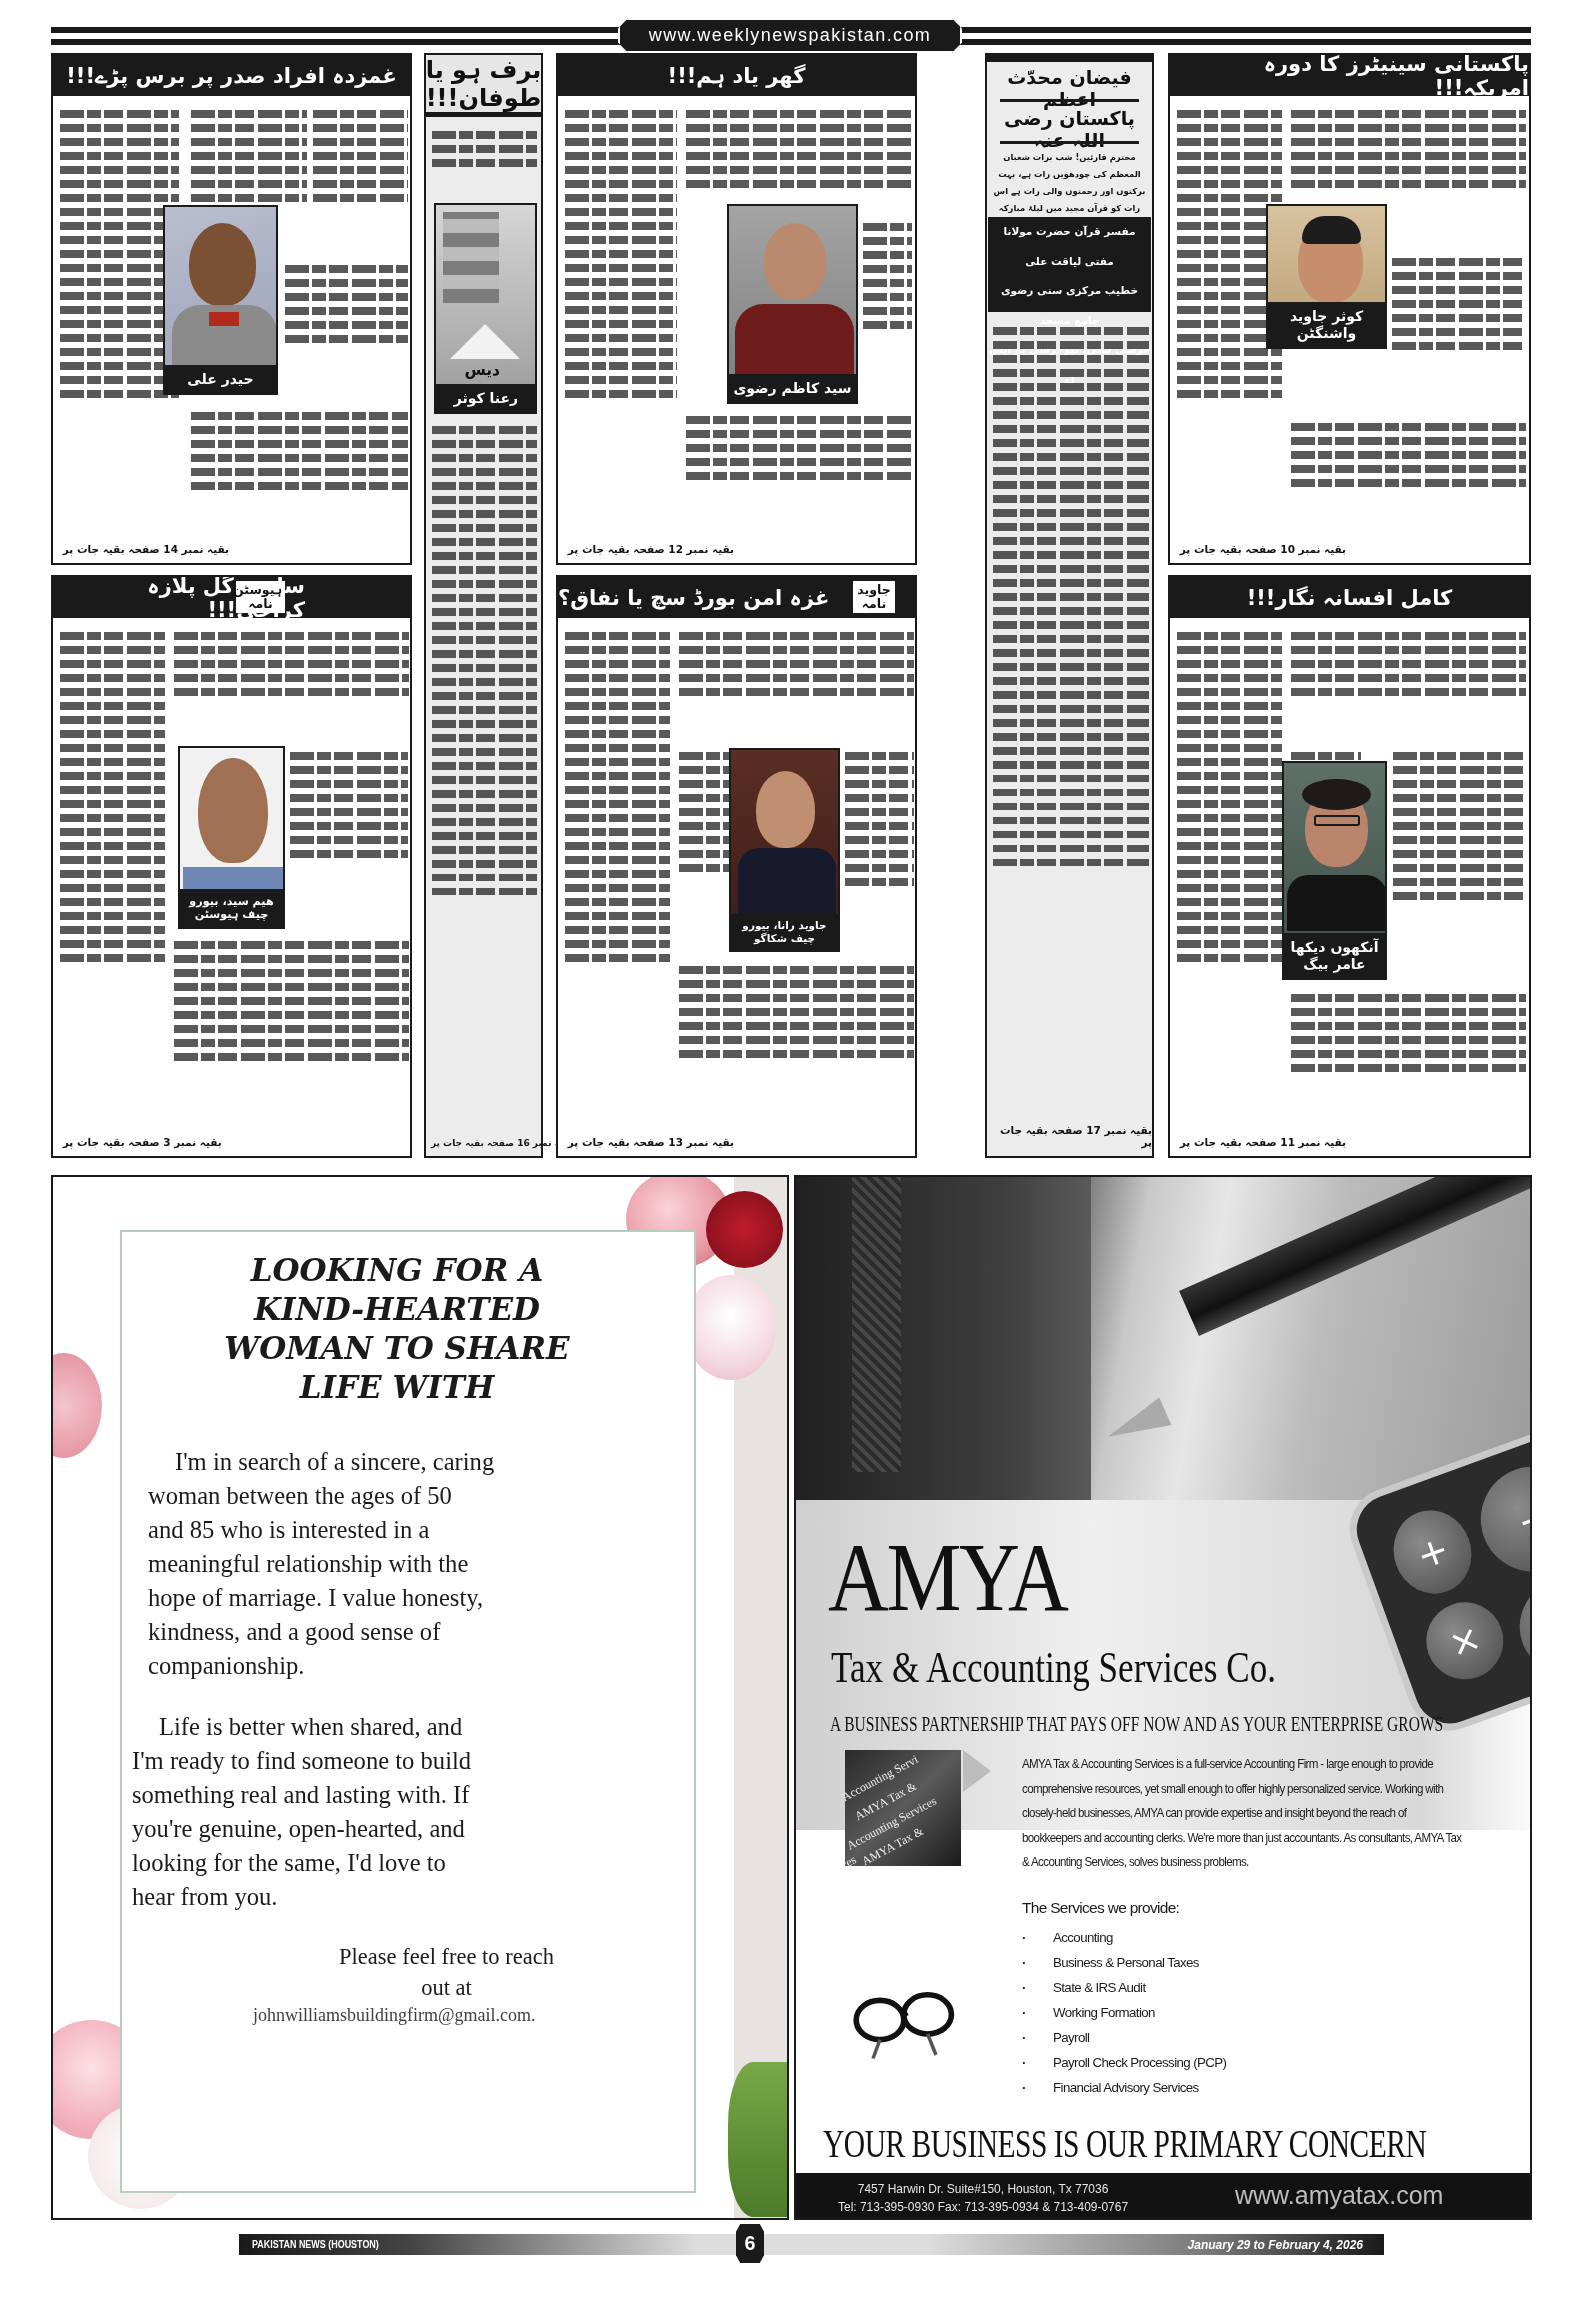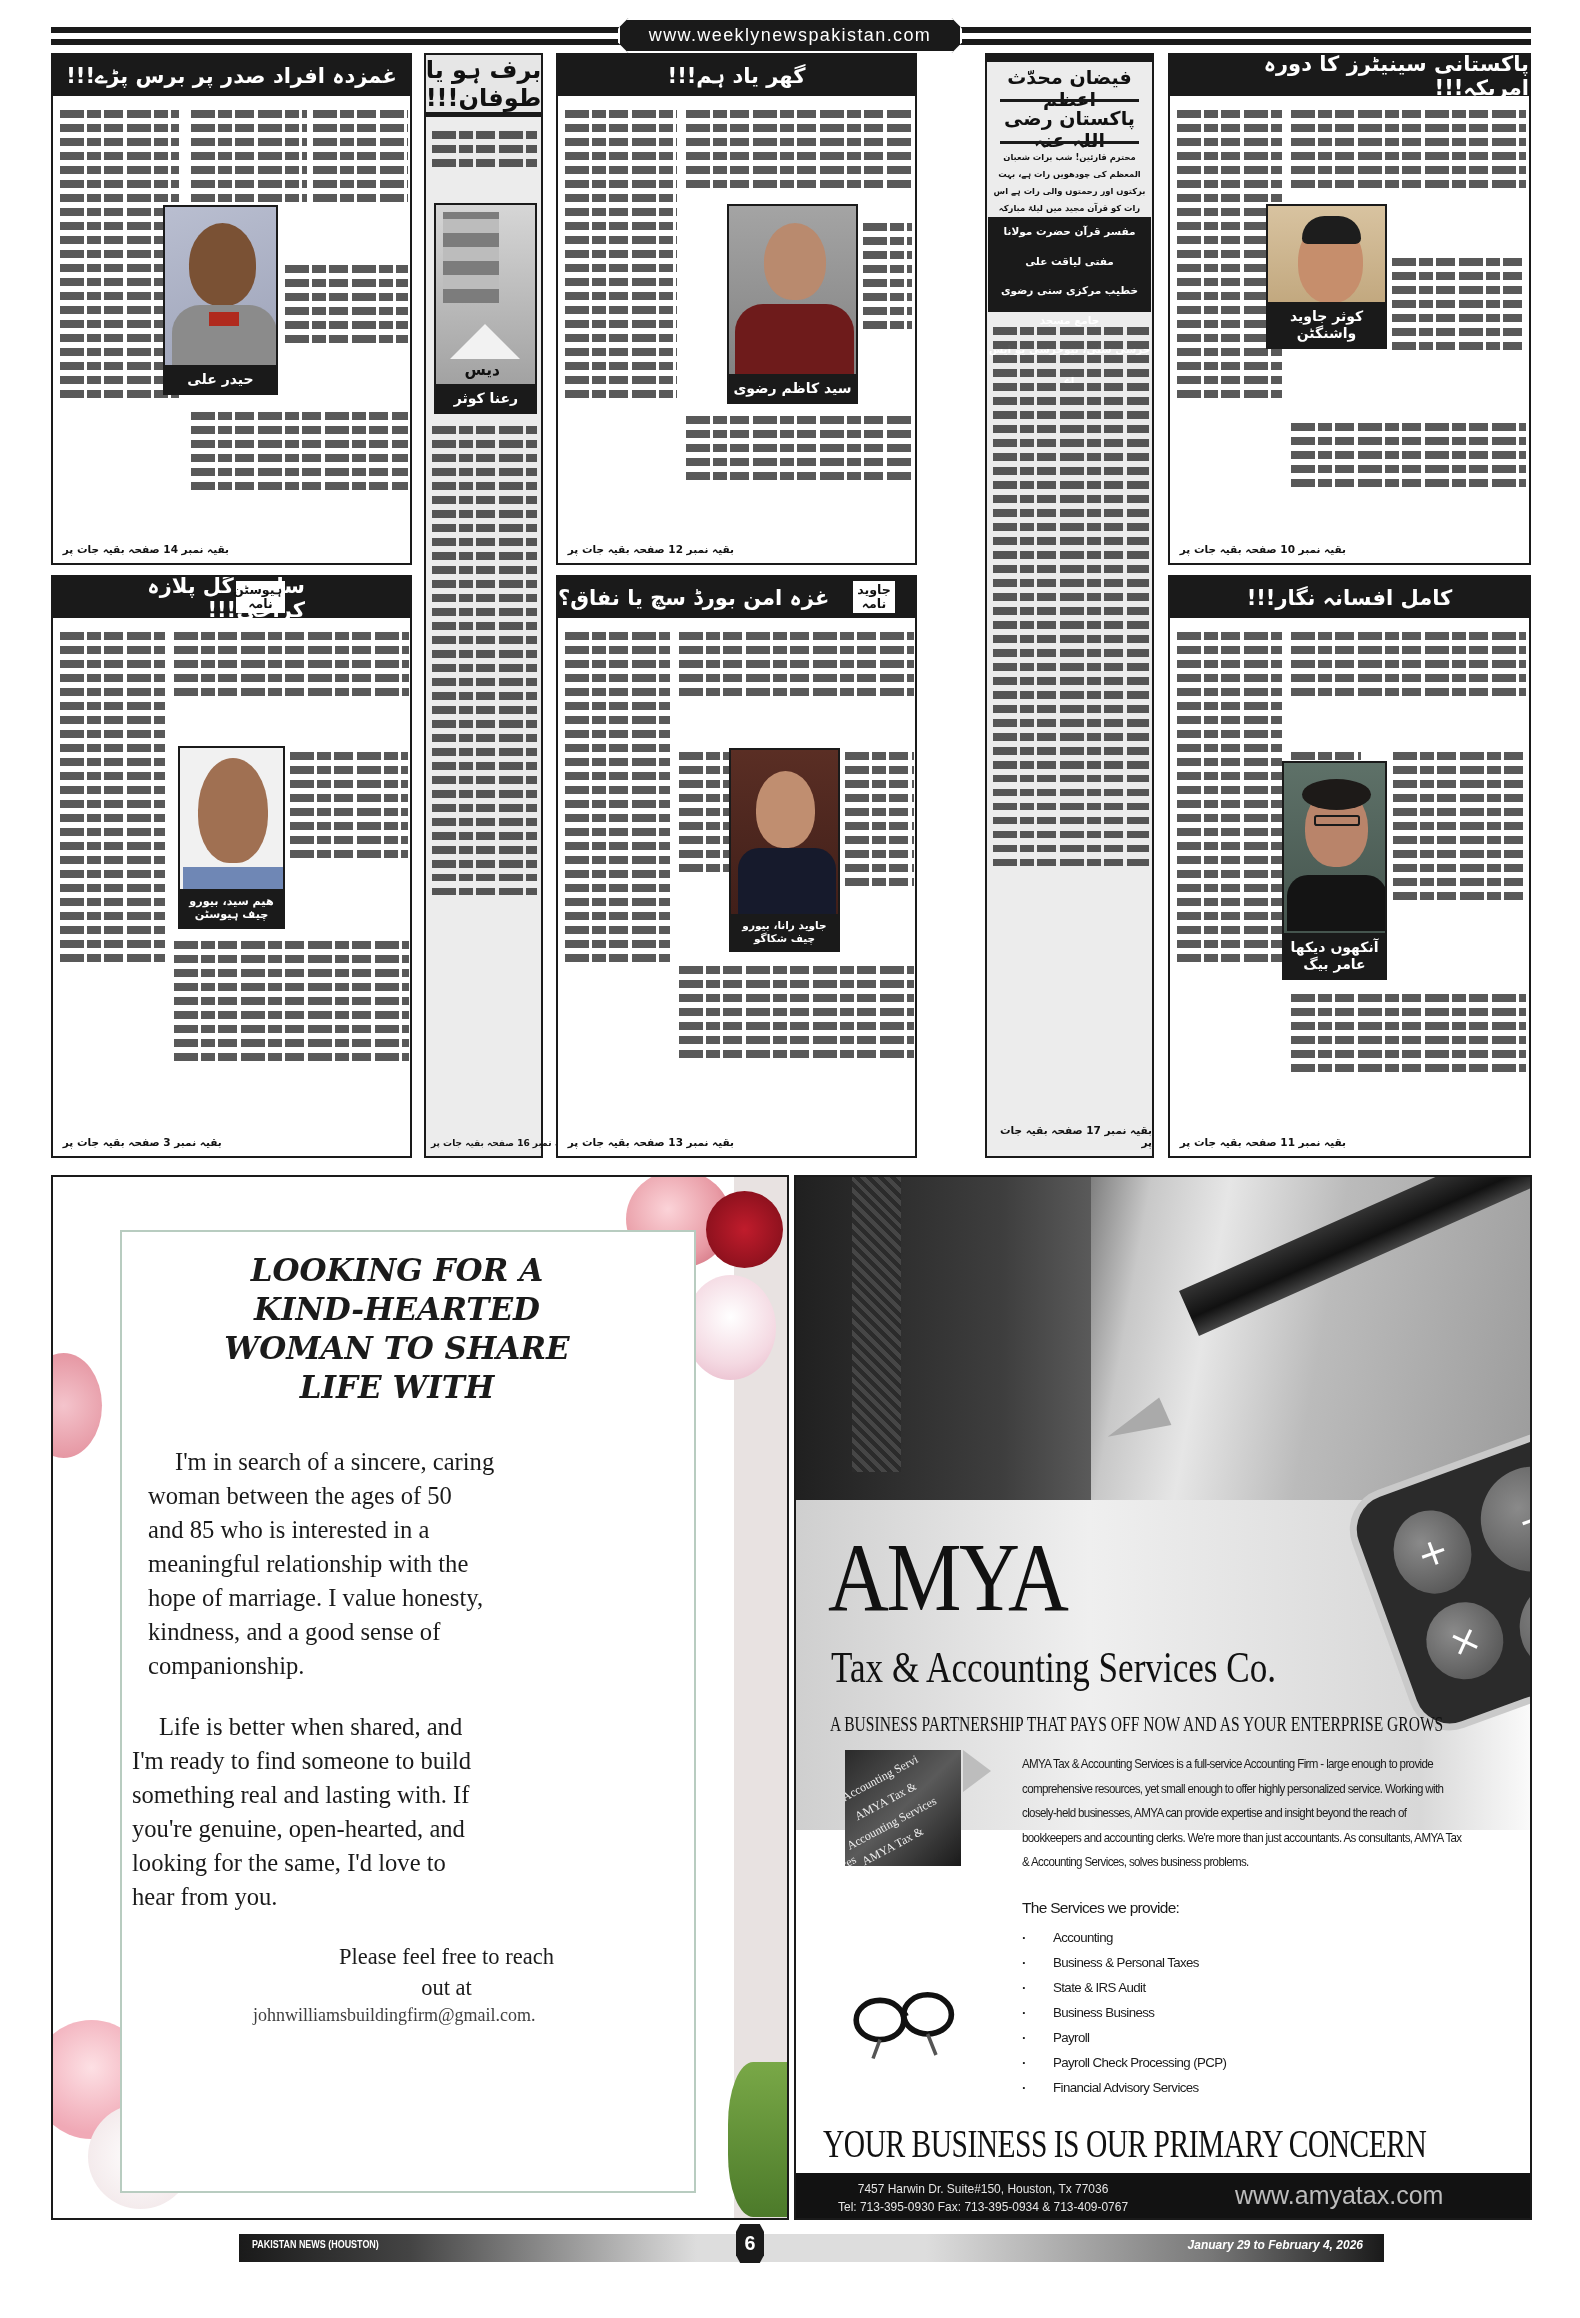--- a/index.html
+++ b/index.html
@@ -49,21 +49,21 @@
   .services { position: absolute; left: 226px; top: 748px; list-style: none; font-family: "Liberation Sans", sans-serif; font-size: 13.3px; letter-spacing: -0.6px; color: #1a1a1a; }
   .services li { height: 25px; display: flex; align-items: center; }
   .services li .dot { width: 31px; font-weight: bold; }
   .glasses { position: absolute; left: 56px; top: 808px; width: 105px; height: 77px; }
   .amya-slogan { position: absolute; left: 27px; top: 942px; font-family: "Liberation Serif", serif; font-size: 41px; color: #111; transform: scaleX(.72); transform-origin: left; white-space: nowrap; letter-spacing: -0.7px; }
   .amya-footer { position: absolute; left: 0; top: 996px; width: 734px; height: 49px; background: #121212; color: #e6e6e6; }
   .amya-address { position: absolute; left: 42px; top: 7px; font-family: "Liberation Sans", sans-serif; font-size: 13.3px; line-height: 18px; text-align: center; transform: scaleX(.9); transform-origin: left; }
   .amya-web { position: absolute; left: 439px; top: 8.4px; font-family: "Liberation Sans", sans-serif; font-size: 25px; color: #bdbdbd; }
 
   
-  .page-footer { position: absolute; left: 239px; top: 2234px; width: 1145px; height: 28px; background: linear-gradient(90deg, #1a1a1a 0%, #444 15%, #ddd 40%, #ddd 60%, #777 85%, #1a1a1a 100%); }
+  .page-footer { position: absolute; left: 239px; top: 2234px; width: 1145px; height: 21px; background: linear-gradient(90deg, #1a1a1a 0%, #444 15%, #ddd 40%, #ddd 60%, #777 85%, #1a1a1a 100%); }
   .pf-left { position: absolute; left: 12.6px; top: 3.5px; color: #fff; font-family: "Liberation Sans", sans-serif; font-weight: bold; font-size: 11.2px; transform: scaleX(.8); transform-origin: left; white-space: nowrap; }
   .pf-right { position: absolute; right: 21px; top: 3.5px; color: #fff; font-family: "Liberation Sans", sans-serif; font-style: italic; font-weight: bold; font-size: 12px; white-space: nowrap; }
   .pf-page { position: absolute; left: 736px; top: 2224px; width: 28px; height: 39px; background: #1a1a1a; color: #fff; display: flex; align-items: center; justify-content: center; font-family: "Liberation Sans", sans-serif; font-weight: bold; font-size: 19.7px; clip-path: polygon(15% 0,85% 0,100% 20%,100% 80%,85% 100%,15% 100%,0 80%,0 20%); }
 </style>
 </head>
 <body>
 
 <div class="rule" style="top:27px"></div>
 <div class="rule" style="top:39px"></div>
 <div class="url-badge">www.weeklynewspakistan.com</div>
@@ -682,21 +682,21 @@
     <li>
         <span class="dot">·</span>
         <span>Business &amp; Personal Taxes</span>
       </li>
     <li>
         <span class="dot">·</span>
         <span>State &amp; IRS Audit</span>
       </li>
     <li>
         <span class="dot">·</span>
-        <span>Business Business</span>
+        <span>Working Formation</span>
       </li>
     <li>
         <span class="dot">·</span>
         <span>Payroll</span>
       </li>
     <li>
         <span class="dot">·</span>
         <span>Payroll Check Processing (PCP)</span>
       </li>
     <li>

